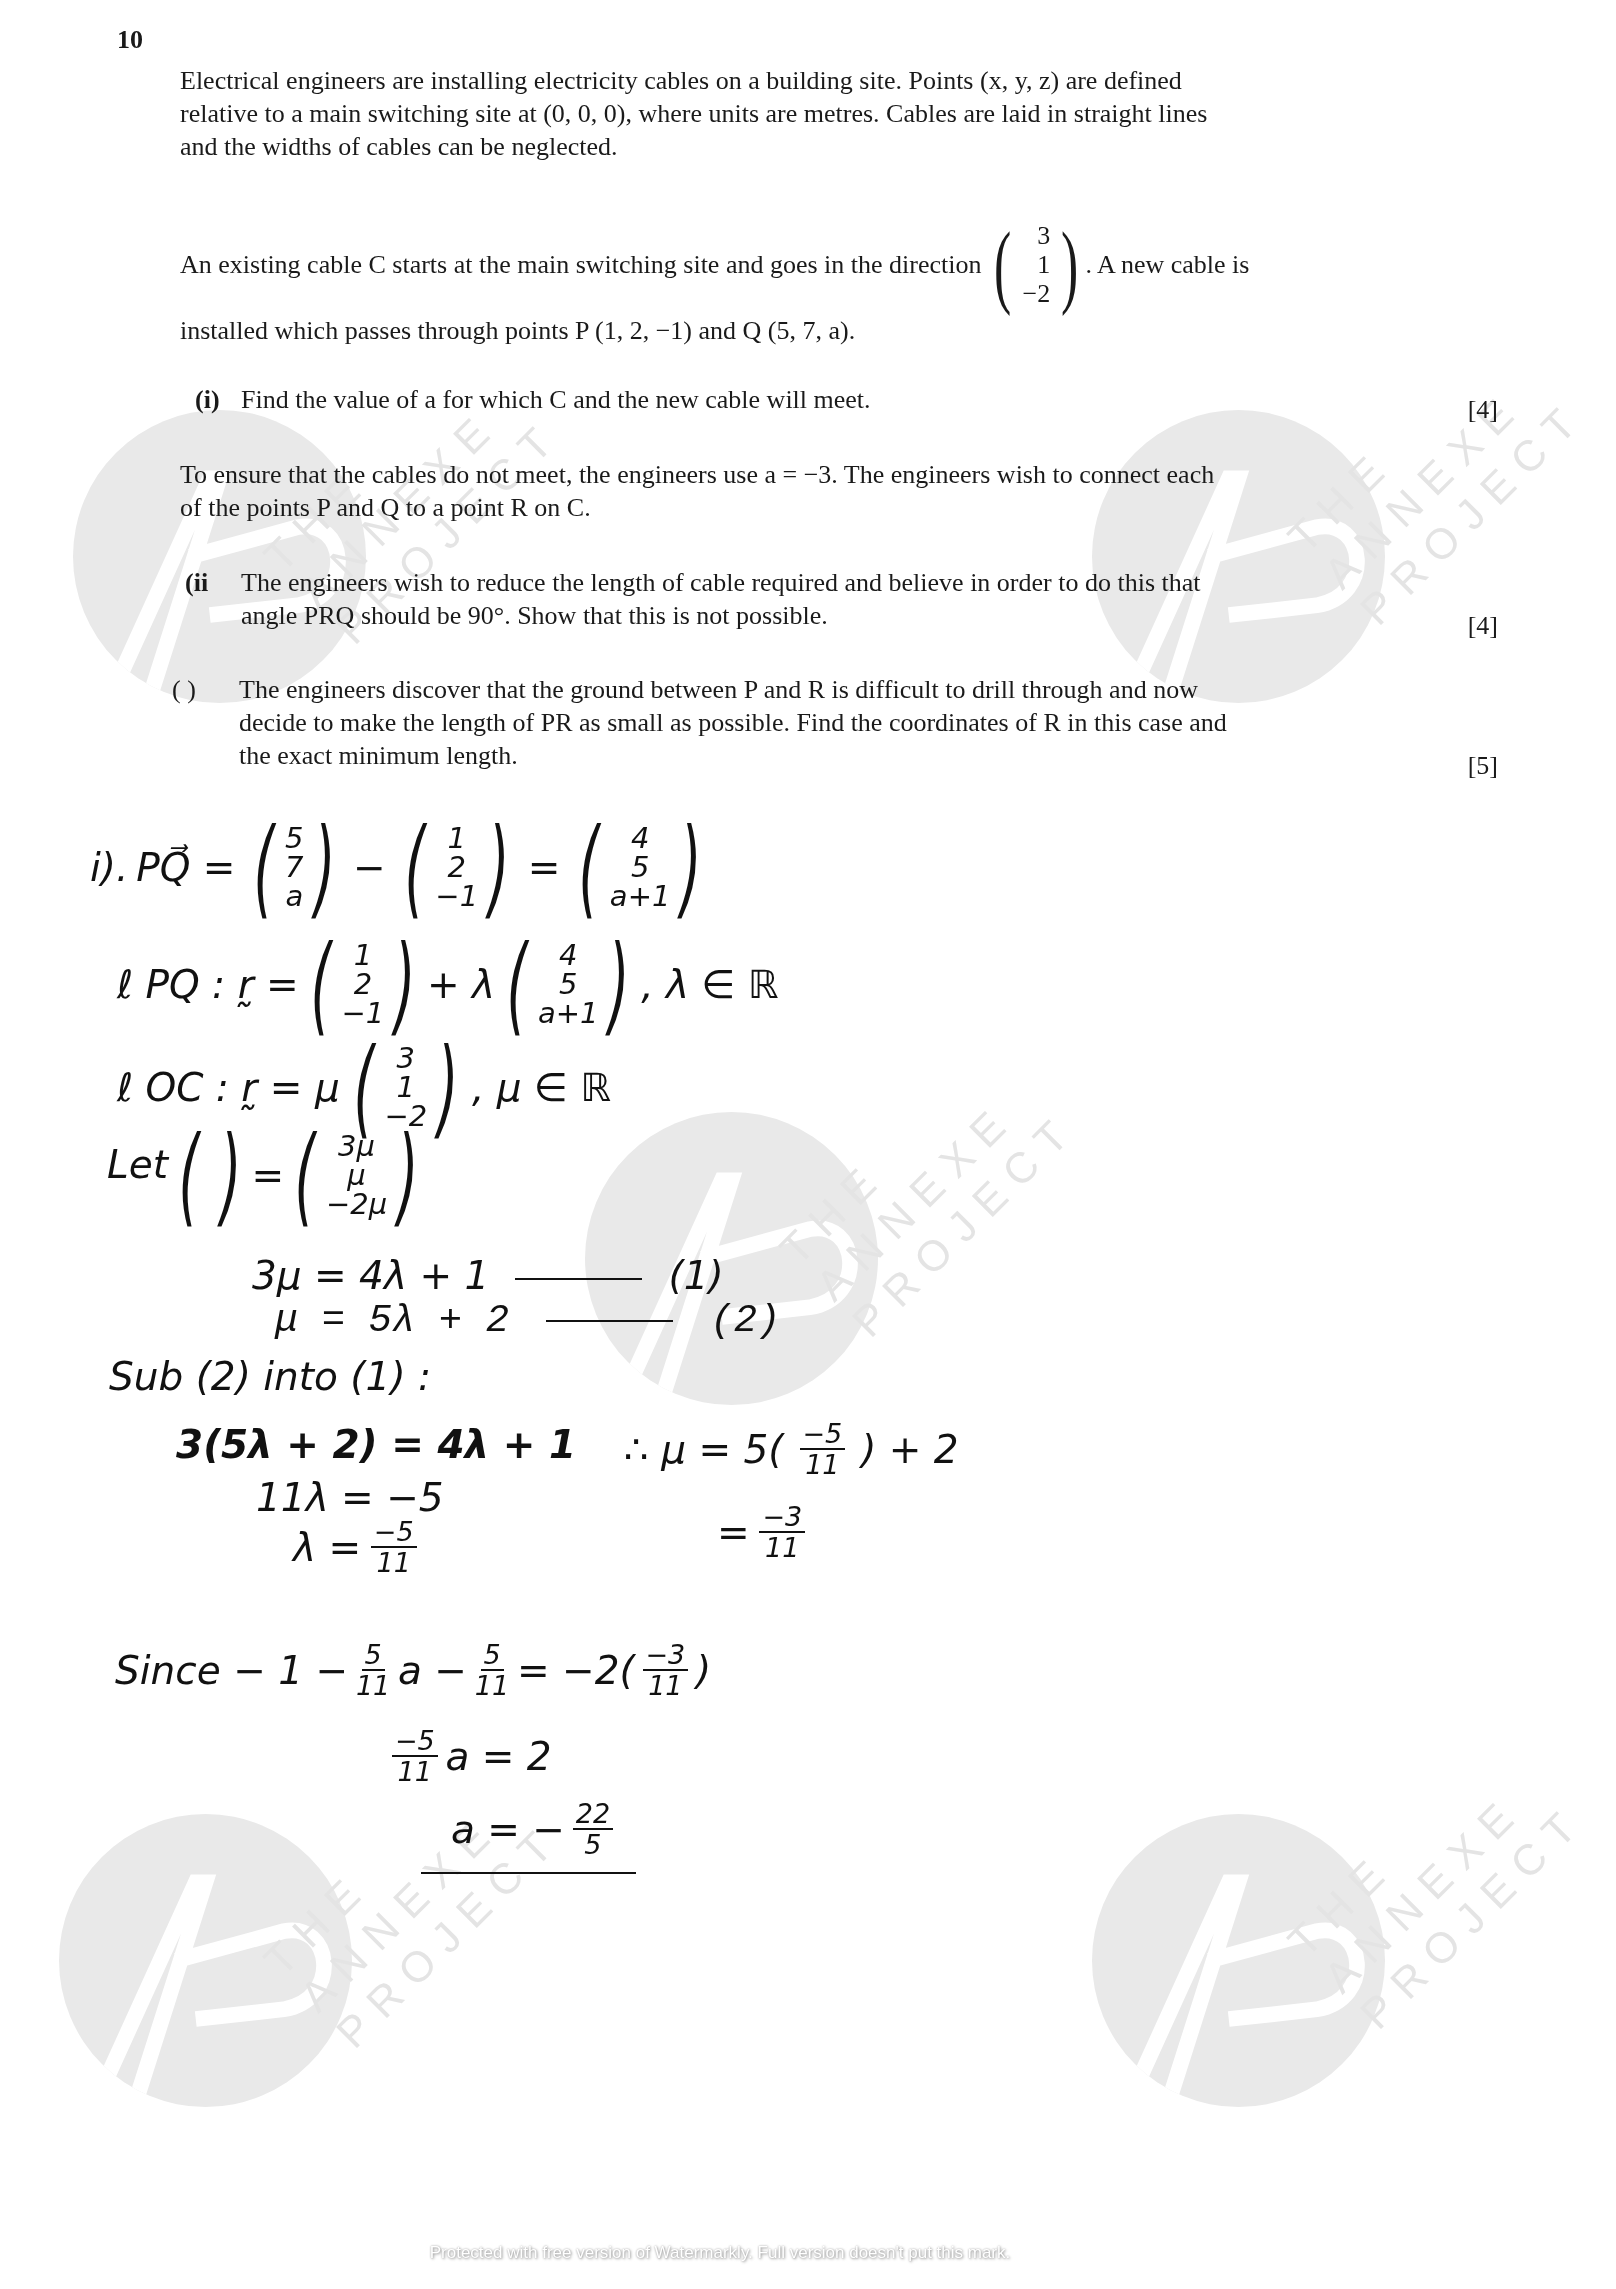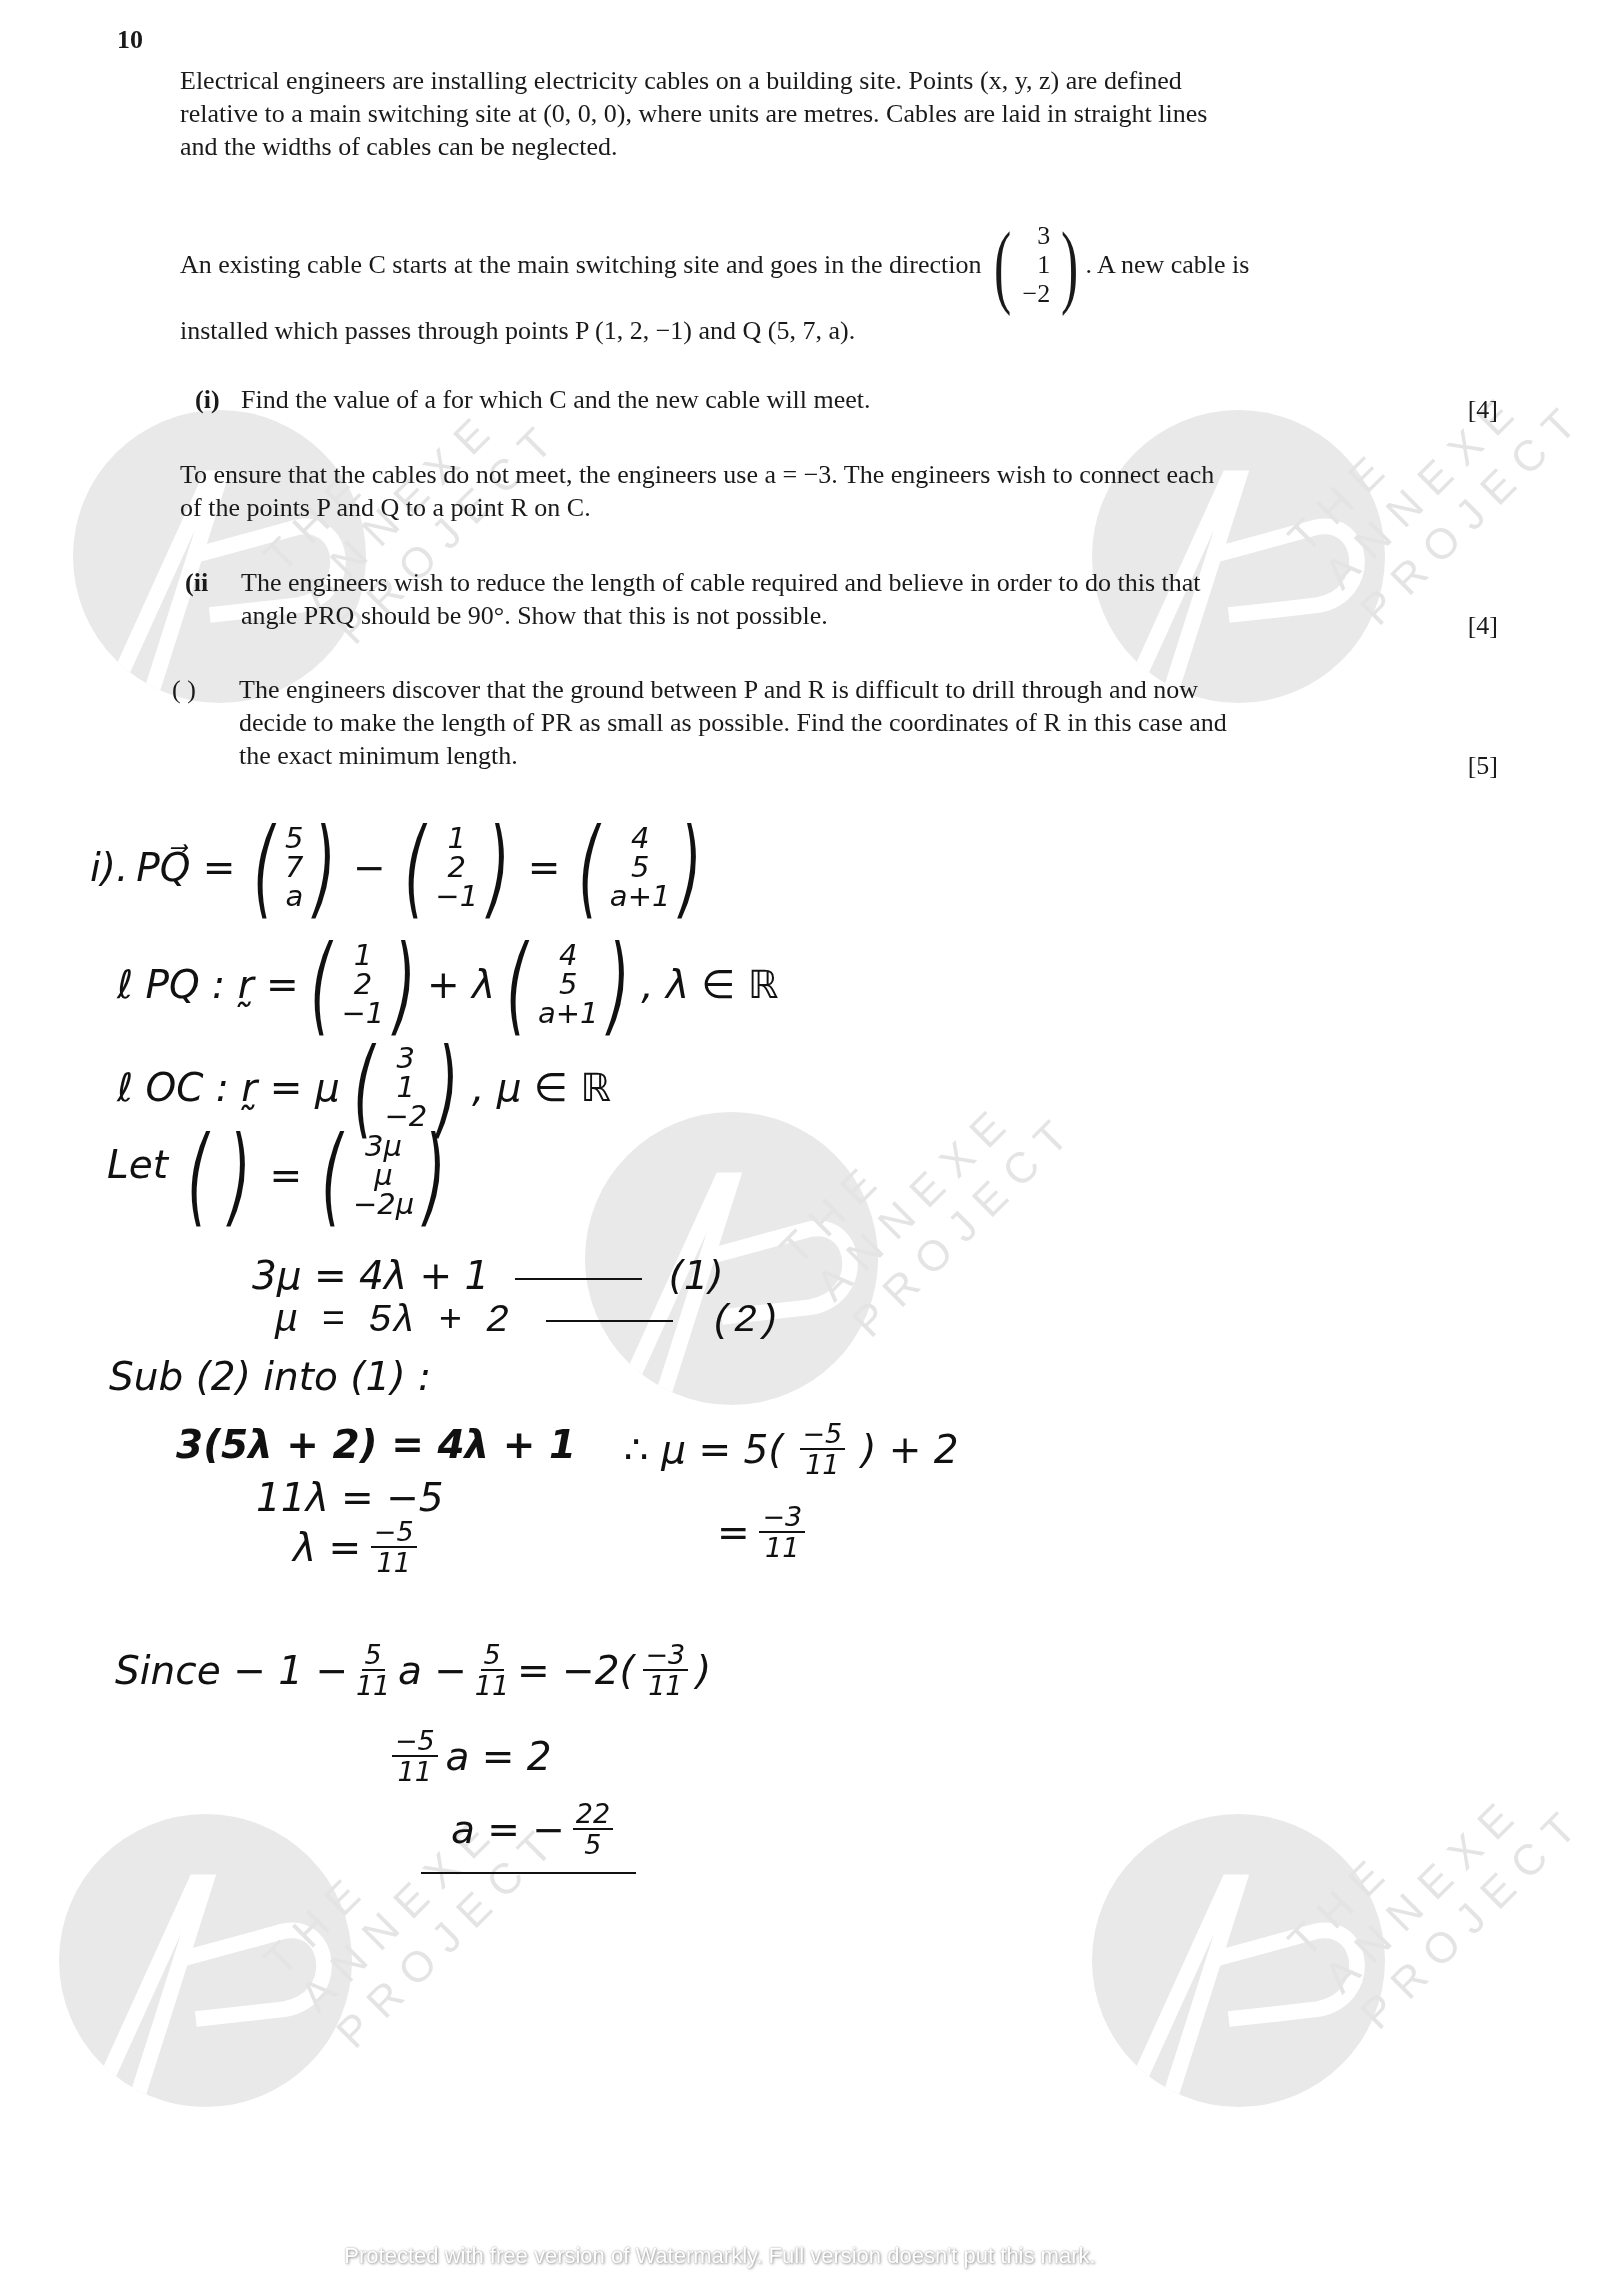--- a/index.html
+++ b/index.html
@@ -28,21 +28,21 @@
         font-size: 39px; color: #111; white-space: nowrap; }
   .hv { display: inline-flex; align-items: center; vertical-align: middle; }
   .hv .br { font-size: 107px; line-height: 107px; font-weight: 100; transform: scaleX(0.5); }
   .hv .entries { display: flex; flex-direction: column; align-items: center; line-height: 29px; font-size: 29px; }
   .hv .entries.left { align-items: flex-start; }
   .frac { display: inline-flex; flex-direction: column; align-items: center; vertical-align: middle; font-size: 27px; line-height: 29px; }
   .frac .num { border-bottom: 2px solid #111; padding: 0 2.9px; }
   .answer-underline { position: absolute; left: 421px; top: 1872px; width: 215px; height: 0; border-top: 2.9px solid #111; }
 
   .footer-mark { position: absolute; left: 0; width: 1440px; top: 2243px; text-align: center;
-                 font-family: "Liberation Sans", sans-serif; font-size: 22px; color: #ffffff;
+                 font-family: "Liberation Sans", sans-serif; font-size: 17px; color: #ffffff;
                  text-shadow: 1px 1px 2.9px #999, 0 0 2px #aaa; }
 </style>
 </head>
 <body>
 
 <div class="wm-logo" style="left:73px; top:410px;">
   <svg viewBox="0 0 300 300">
       <path d="M40 290 L140 70 L150 70 L80 290 Z M120 150 L230 120 C280 110 290 190 230 200 L140 210" fill="none" stroke="#ffffff" stroke-width="16"></path>
     </svg>
 </div>
@@ -196,21 +196,21 @@
       <span class="entries">
     <span>3</span>
         <span>1</span>
         <span>−2</span>
       </span>
       <span class="br">)</span>
     </span>
   <span>,   μ ∈ ℝ</span>
 </div>
 
-<div class="hw" style="left:107px; top:1122px; display:flex; align-items:center; gap:9px;">
+<div class="hw" style="left:107px; top:1122px; display:flex; align-items:center; gap:0;">
   <span style="align-self:flex-start; margin-top:19.5px;">Let</span>
   <span class="hv">
       <span class="br">(</span>
       <span class="br">)</span>
     </span>
   <span>=</span>
   <span class="hv">
       <span class="br">(</span>
       <span class="entries">
     <span>3μ</span>

